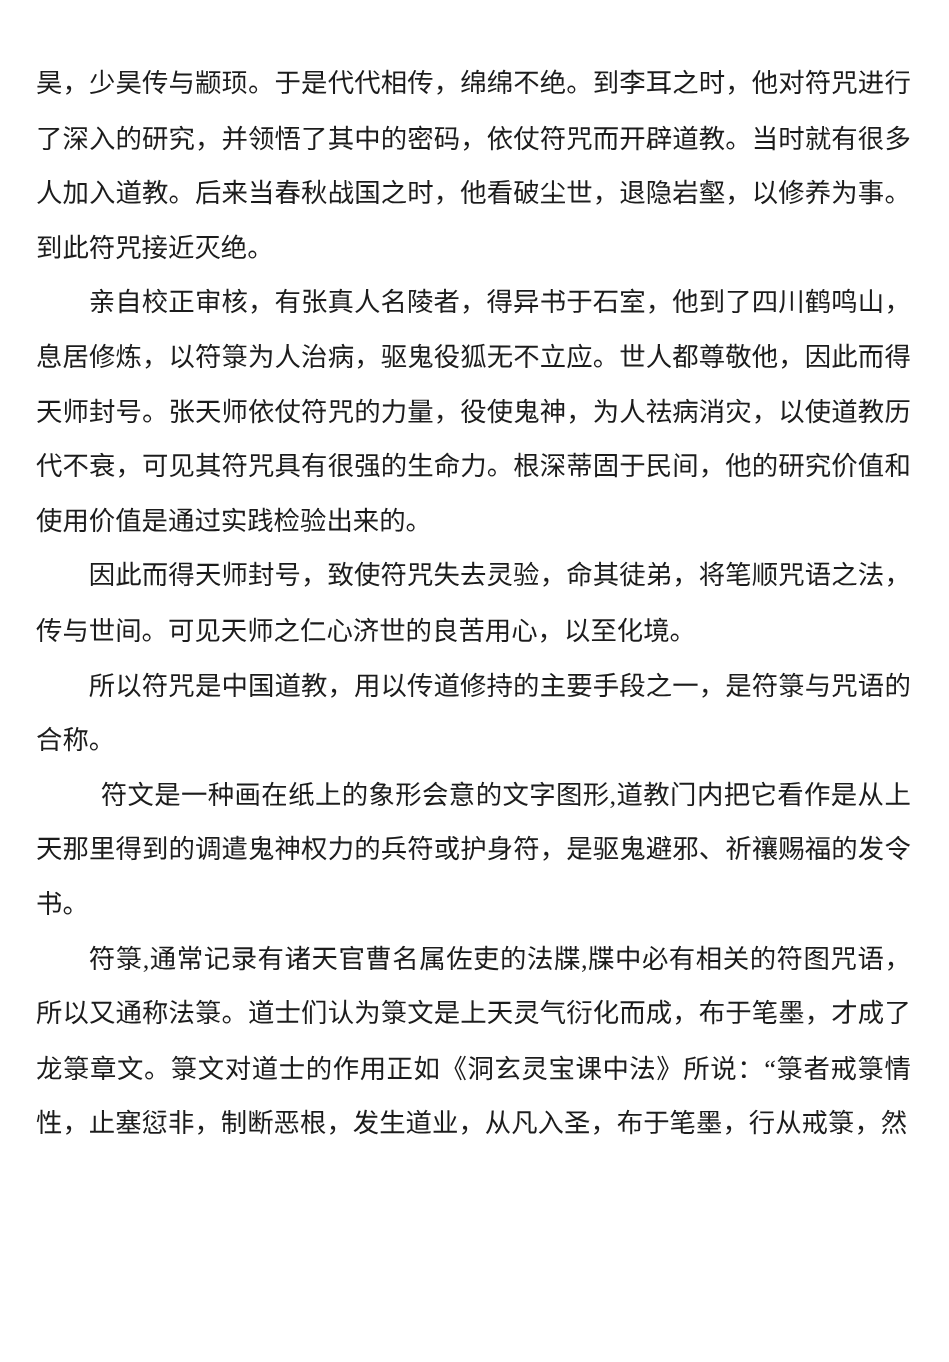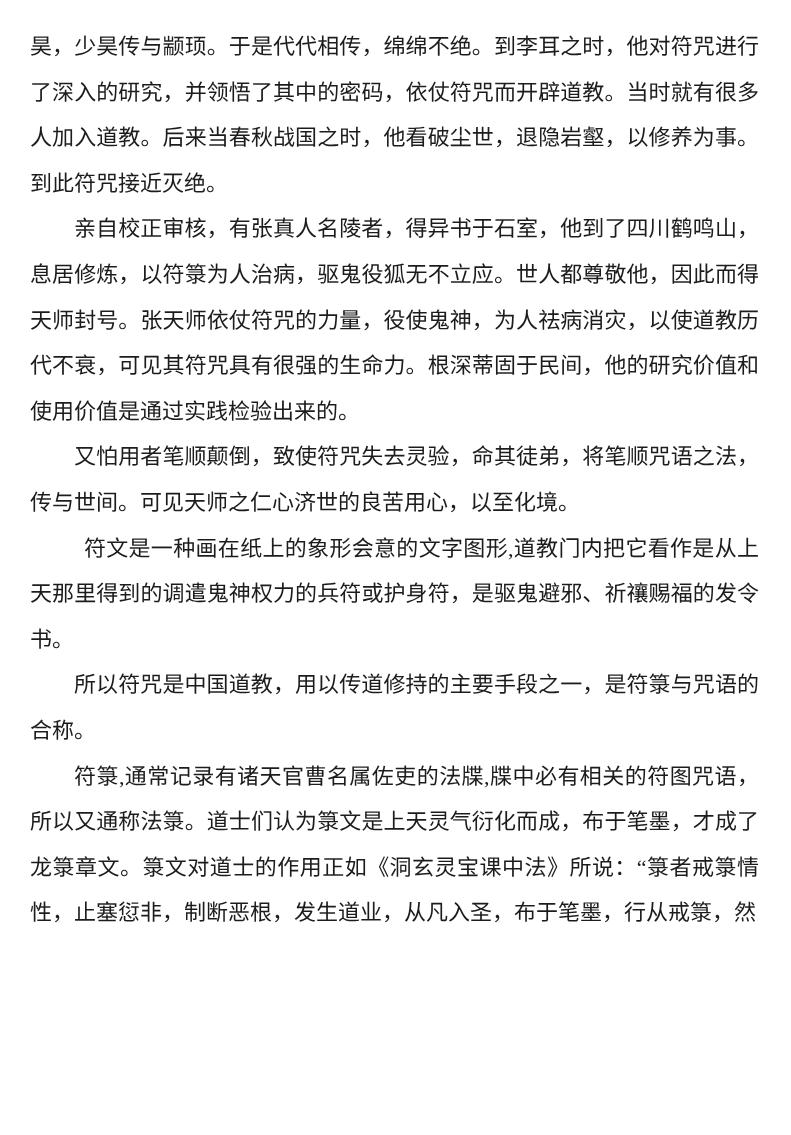--- a/index.html
+++ b/index.html
@@ -7,21 +7,21 @@
     padding: 0;
     background: #ffffff;
   }
   .page {
     position: relative;
     width: 791px;
     height: 1135px;
     margin: 0 auto;
     background: #ffffff;
     box-sizing: border-box;
-    padding: 24px 32px 0 30px;
+    padding: 47px 32px 0 30px;
     overflow: hidden;
     font-family: "Liberation Serif", "DejaVu Serif", serif;
     color: #1c1c1c;
   }
   .para {
     margin: 0;
     font-size: 22px;
     line-height: 45.6px;
     text-align: justify;
     text-justify: inter-ideograph;
@@ -34,17 +34,17 @@
   .para.indent-wide {
     text-indent: 2.45em;
   }
 </style>
 </head>
 <body>
 
 <div class="page">
   <p class="para">昊，少昊传与颛顼。于是代代相传，绵绵不绝。到李耳之时，他对符咒进行了深入的研究，并领悟了其中的密码，依仗符咒而开辟道教。当时就有很多人加入道教。后来当春秋战国之时，他看破尘世，退隐岩壑，以修养为事。到此符咒接近灭绝。</p>
   <p class="para indent">亲自校正审核，有张真人名陵者，得异书于石室，他到了四川鹤鸣山，息居修炼，以符箓为人治病，驱鬼役狐无不立应。世人都尊敬他，因此而得天师封号。张天师依仗符咒的力量，役使鬼神，为人祛病消灾，以使道教历代不衰，可见其符咒具有很强的生命力。根深蒂固于民间，他的研究价值和使用价值是通过实践检验出来的。</p>
-  <p class="para indent">又怕用者笔顺颠倒，致使符咒失去灵验，命其徒弟，将笔顺咒语之法，传与世间。可见天师之仁心济世的良苦用心，以至化境。</p>
+  <p class="para indent">因此而得天师封号，致使符咒失去灵验，命其徒弟，将笔顺咒语之法，传与世间。可见天师之仁心济世的良苦用心，以至化境。</p>
+  <p class="para indent">所以符咒是中国道教，用以传道修持的主要手段之一，是符箓与咒语的合称。</p>
   <p class="para indent-wide">符文是一种画在纸上的象形会意的文字图形,道教门内把它看作是从上天那里得到的调遣鬼神权力的兵符或护身符，是驱鬼避邪、祈禳赐福的发令书。</p>
-  <p class="para indent">所以符咒是中国道教，用以传道修持的主要手段之一，是符箓与咒语的合称。</p>
   <p class="para indent">符箓,通常记录有诸天官曹名属佐吏的法牒,牒中必有相关的符图咒语，所以又通称法箓。道士们认为箓文是上天灵气衍化而成，布于笔墨，才成了龙箓章文。箓文对道士的作用正如《洞玄灵宝课中法》所说：“箓者戒箓情性，止塞愆非，制断恶根，发生道业，从凡入圣，布于笔墨，行从戒箓，然</p>
 </div>
 
 </body></html>

